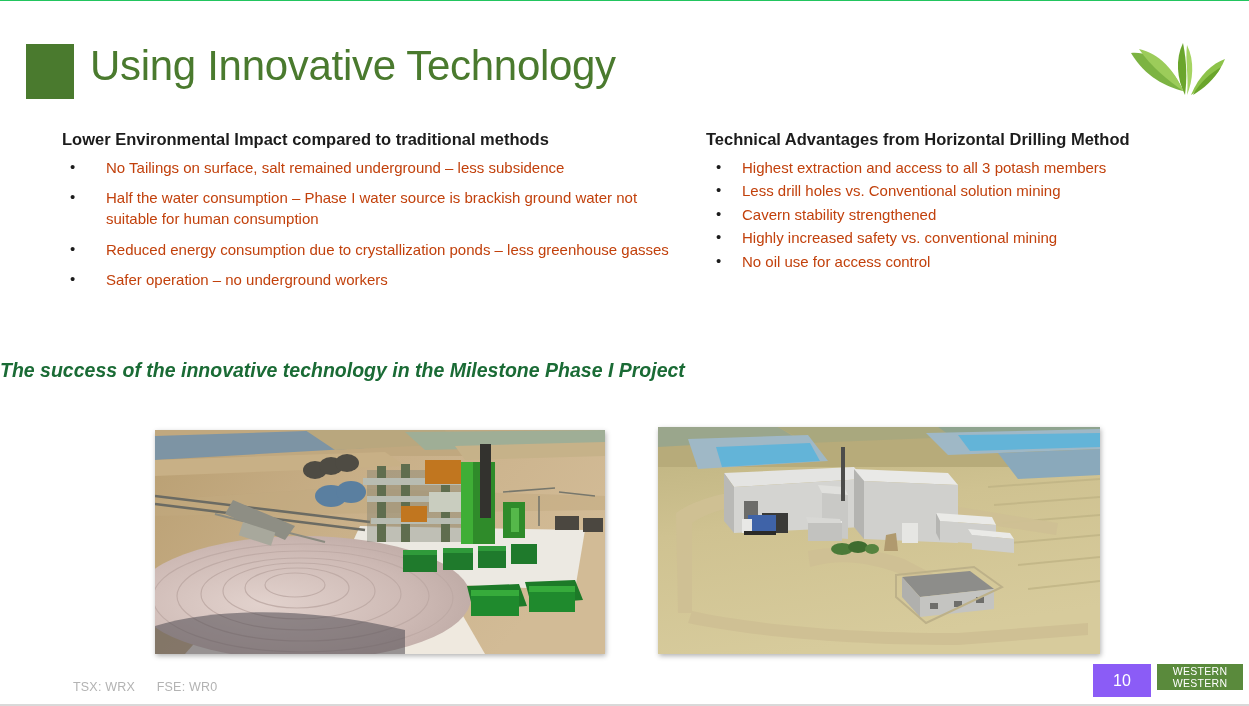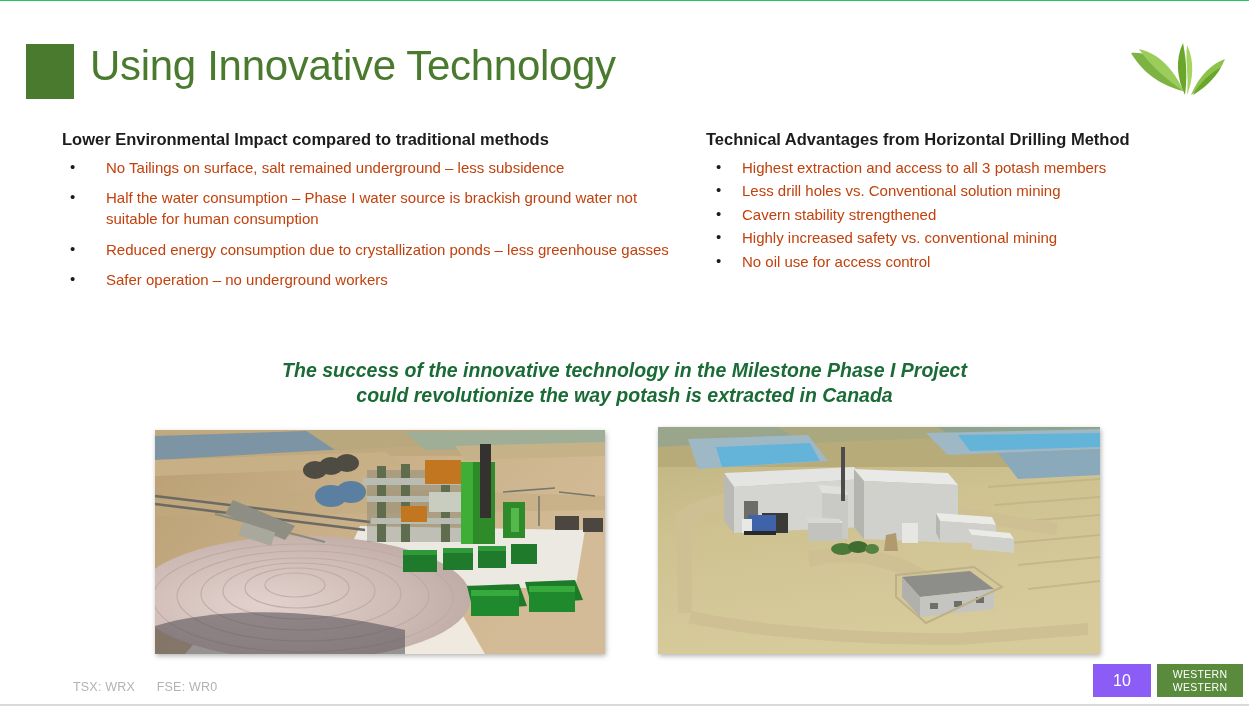--- a/index.html
+++ b/index.html
@@ -107,21 +107,20 @@
   .col-right ul.bullets li::before {
     left: 10px;
   }
 
   
   .tagline {
     position: absolute;
     left: 0;
     top: 357px;
     width: 1249px;
-    text-align: center;
     color: #1a6b35;
     font-size: 19.5px;
     font-weight: bold;
     font-style: italic;
     line-height: 1.28;
   }
   .tagline .line {
     display: block;
   }
 
@@ -168,21 +167,21 @@
     font-size: 16px;
     display: flex;
     align-items: center;
     justify-content: center;
   }
   .brand-badge {
     position: absolute;
     left: 1157px;
     top: 663px;
     width: 86px;
-    height: 33px;
+    height: 26px;
     background: #5a8a3c;
     color: #ffffff;
     font-size: 10.5px;
     line-height: 1.15;
     text-align: center;
     display: flex;
     flex-direction: column;
     align-items: center;
     justify-content: center;
     letter-spacing: 0.3px;
@@ -225,21 +224,20 @@
       <li>Highest extraction and access to all 3 potash members</li>
       <li>Less drill holes vs. Conventional solution mining</li>
       <li>Cavern stability strengthened</li>
       <li>Highly increased safety vs.  conventional mining</li>
       <li>No oil use for access control</li>
     </ul>
   </div>
 
   <div class="tagline">
     <span class="line">The success of the innovative technology in the Milestone Phase I Project</span>
-    <span class="line">could revolutionize the way potash is extracted in Canada</span>
   </div>
 
   <div class="photo photo-left">
     <svg viewBox="0 0 450 224" xmlns="http://www.w3.org/2000/svg" preserveAspectRatio="none">
       <defs>
         <linearGradient id="grLgr" x1="0" y1="0" x2="1" y2="0.4">
           <stop offset="0%" stop-color="#b99f72"></stop>
           <stop offset="50%" stop-color="#c9b089"></stop>
           <stop offset="100%" stop-color="#d2bb96"></stop>
         </linearGradient>

